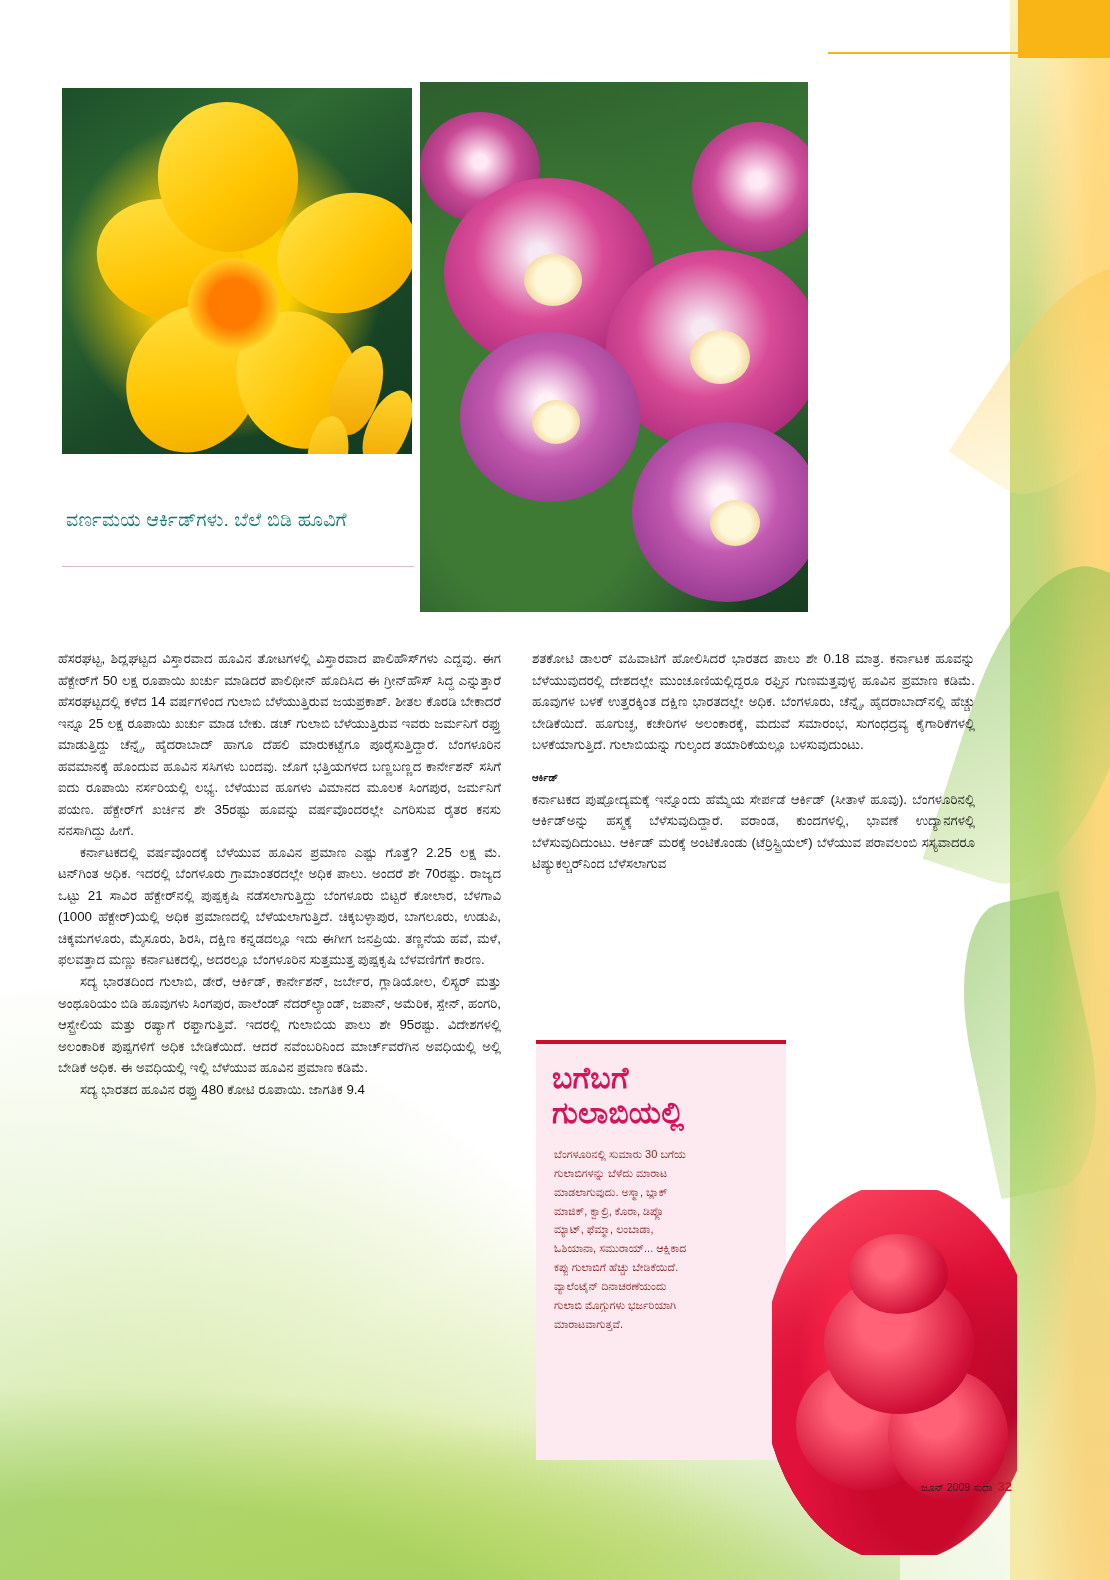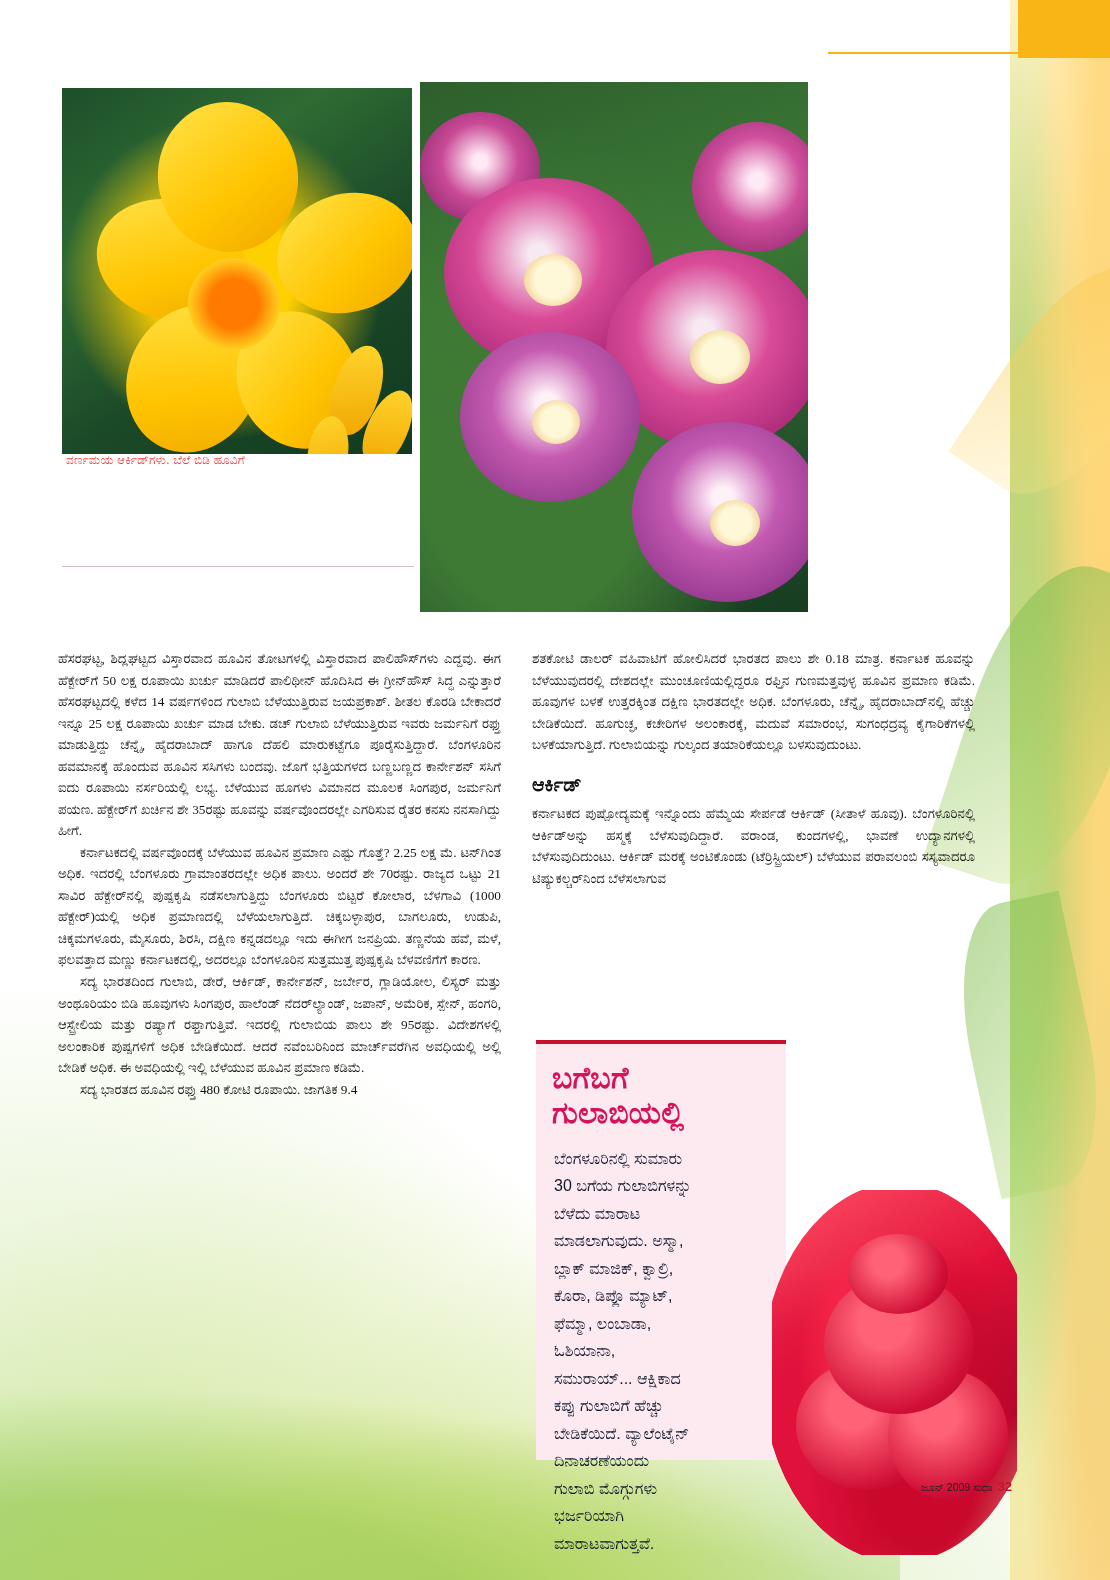--- a/index.html
+++ b/index.html
@@ -99,58 +99,57 @@
          background:radial-gradient(circle at 50% 45%, #ffe9f5 0 8%, #c94a96 45%, #932a72 85%); }
   .pcenter { position:absolute; border-radius:50%;
              background:radial-gradient(circle,#fff8d8 0 45%, #f2d8a0 75%, rgba(242,216,160,0) 100%); }
   #pc1 { left:104px; top:172px; width:58px; height:52px; }
   #pc2 { left:270px; top:248px; width:60px; height:54px; }
   #pc3 { left:112px; top:318px; width:48px; height:44px; }
   #pc4 { left:290px; top:418px; width:50px; height:46px; }
 
   
   #caption {
-    position:absolute; left:66px; top:448px; width:330px;
-    font-size:12px; line-height:2.0; color:#ef4444; letter-spacing:.2px;
+    position:absolute; left:66px; top:501px; width:330px;
+    font-size:19px; line-height:2.0; color:#0f766e; letter-spacing:.2px;
   }
   #caption-rule { position:absolute; left:62px; top:566px; width:352px; height:1px; background:#d8b9c6; }
 
   
   #cols { position:absolute; left:58px; top:648px; width:940px; }
   .col { position:absolute; top:0; width:443px; }
   #col-left  { left:0; }
   #col-right { left:474px; }
 
   .bodytext {
     font-size:13.3px;
     line-height:1.62;
     color:#141414;
     text-align:justify;
     hyphens:none;
-    font-family:Liberation Serif, serif;
   }
   .bodytext p { margin:0; }
   .bodytext p.ind { text-indent:22px; }
 
   .subhead {
-    font-size:19px; font-weight:bold; color:#111; margin:14px 0 3px;
+    font-size:10px; font-weight:bold; color:#111; margin:14px 0 3px;
   }
 
   
   #sidebox {
     position:absolute; left:536px; top:1040px; width:250px; height:420px;
     background:#fdeaf1;
     border-top:4px solid #c8102e;
   }
   #sidebox-title {
     font-size:30px; line-height:1.18; color:#d4145a; font-weight:bold;
     padding:16px 14px 0 16px; letter-spacing:.3px;
   }
   #sidebox-body {
-    font-size:16px; line-height:1.72; color:#0f172a;
+    font-size:11px; line-height:1.72; color:#7f1d1d;
     padding:14px 14px 0 18px; width:170px;
   }
 
   
   #rose {
     position:absolute; left:772px; top:1190px; width:245px; height:365px;
     background:
       radial-gradient(ellipse at 45% 45%, #ff2a4b 0 18%, rgba(255,42,75,0) 44%),
       radial-gradient(ellipse at 62% 72%, #c9082c 0 26%, rgba(201,8,44,0) 58%),
       radial-gradient(ellipse at 18% 80%, #e0123c 0 22%, rgba(224,18,60,0) 52%),

